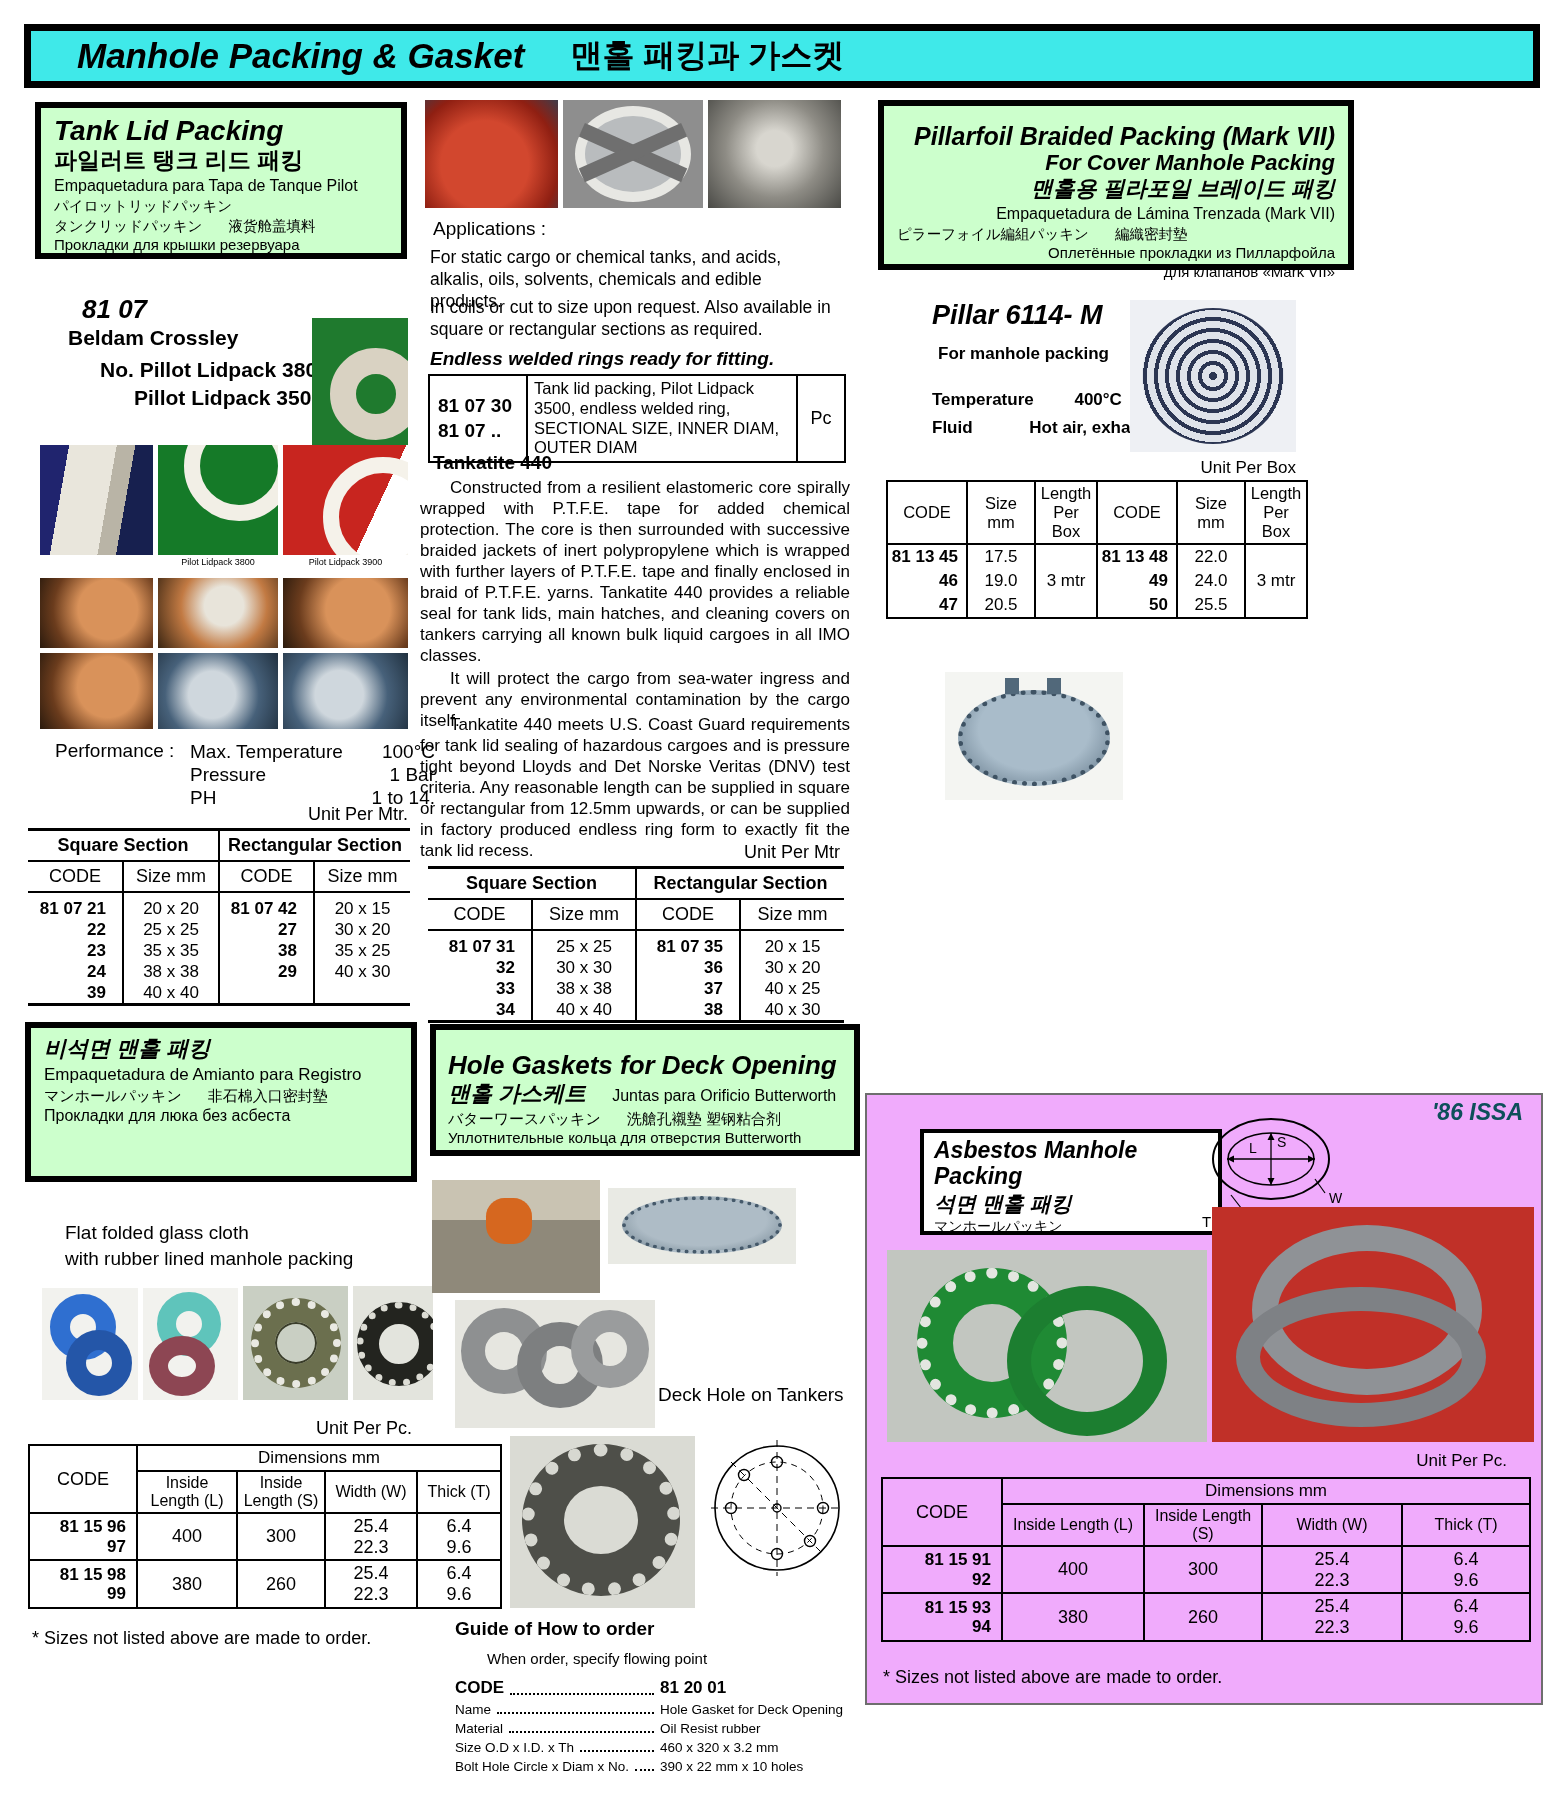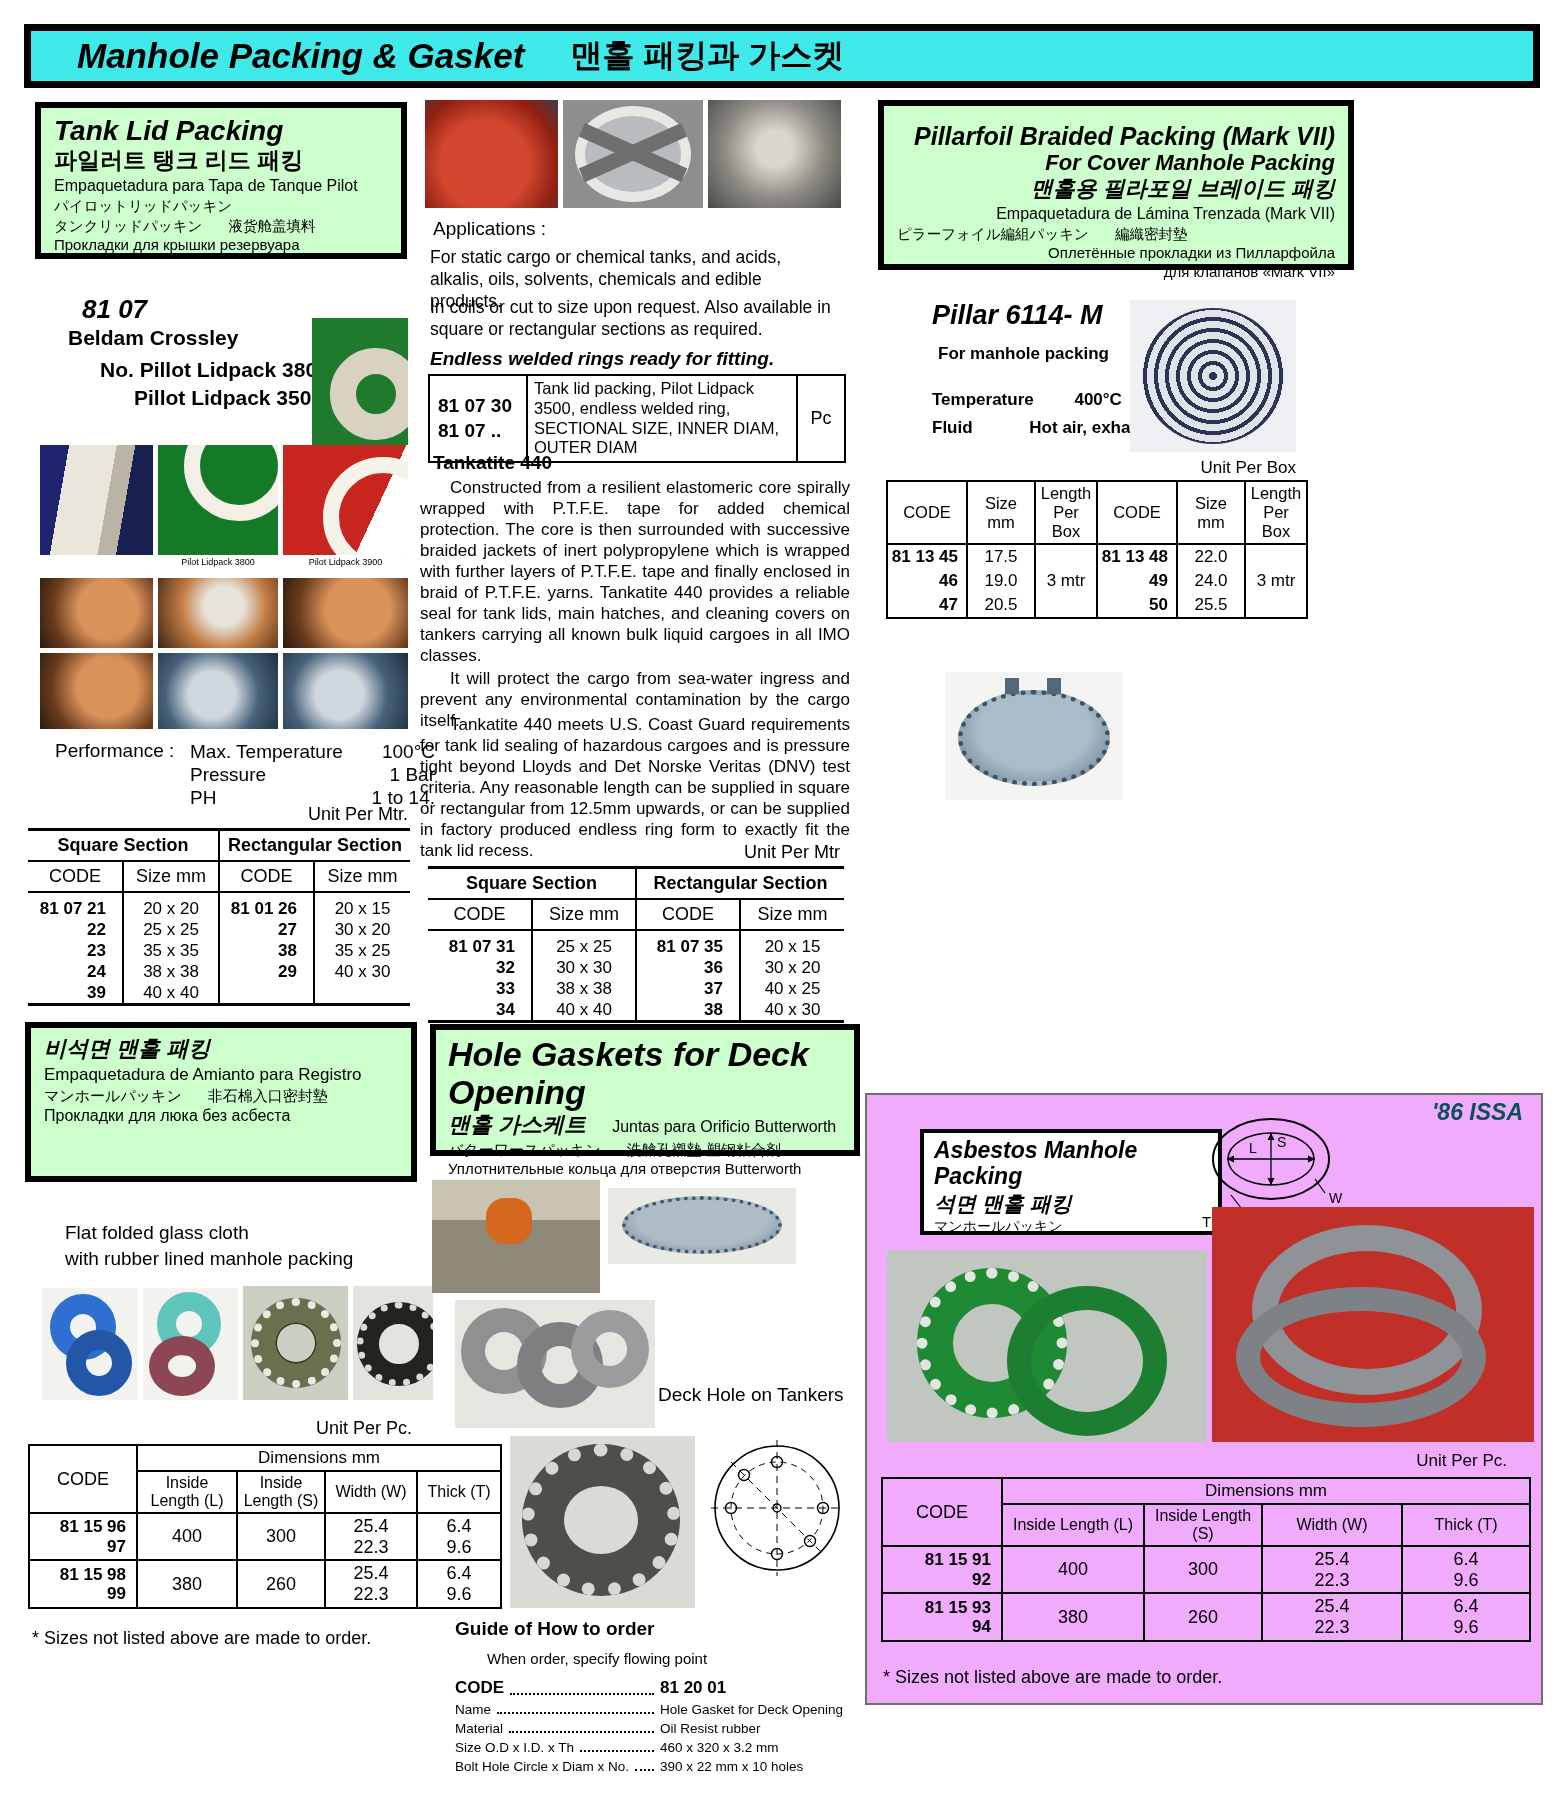--- a/index.html
+++ b/index.html
@@ -184,21 +184,21 @@
         <th>CODE</th>
         <th class="vl">Size mm</th>
         <th class="vl">CODE</th>
         <th class="vl">Size mm</th>
       </tr>
     </thead>
     <tbody>
       <tr>
         <td class="code">81 07 21</td>
         <td class="vl">20 x 20</td>
-        <td class="code vl">81 01 26</td>
+        <td class="code vl">81 07 42</td>
         <td class="vl">20 x 15</td>
       </tr>
       <tr>
         <td class="code">22</td>
         <td class="vl">25 x 25</td>
         <td class="code vl">27</td>
         <td class="vl">30 x 20</td>
       </tr>
       <tr>
         <td class="code">23</td>
@@ -468,21 +468,21 @@
         <td class="stack">
           <div>6.4</div>
           <div>9.6</div>
         </td>
       </tr>
     </tbody>
   </table>
   <div class="abs" style="left:32px; top:1628px; font-size:18px;">* Sizes not listed above are made to order.</div>
 
   <div class="greenbox abs" style="left:430px; top:1024px; width:430px; height:132px; padding:5px 12px;">
-    <div class="gb-title" style="font-size:34px;">Hole Gaskets for  Deck Opening</div>
+    <div class="gb-title" style="font-size:26px;margin-top:16px;">Hole Gaskets for  Deck Opening</div>
     <div class="gb-row">
       <span class="gb-koi">맨홀 가스케트</span>
       <span class="gb-es">Juntas para Orificio Butterworth</span>
     </div>
     <div class="gb-ja gb-row" style="font-size:15px;">
       <span>バターワースパッキン</span>
       <span>洗艙孔襯墊 塑钢粘合剂</span>
     </div>
     <div class="gb-ru">Уплотнительные кольца для отверстия Butterworth</div>
   </div>

